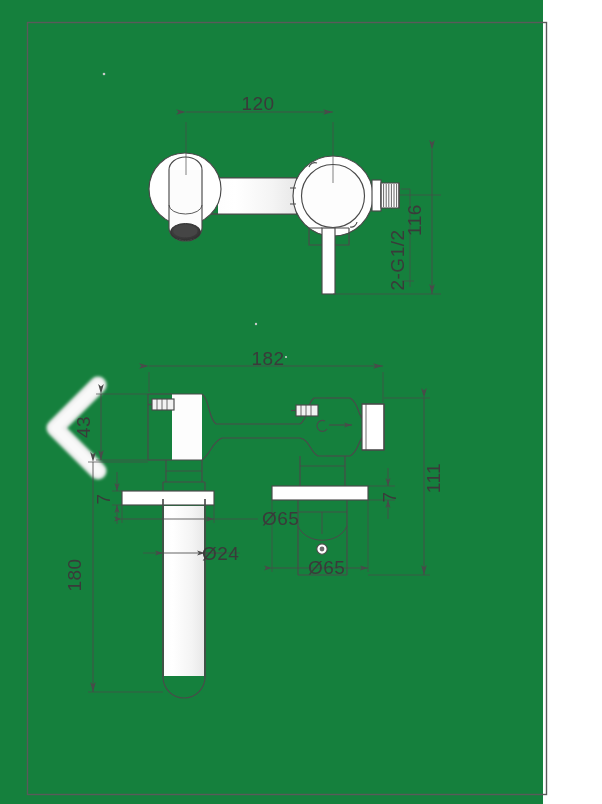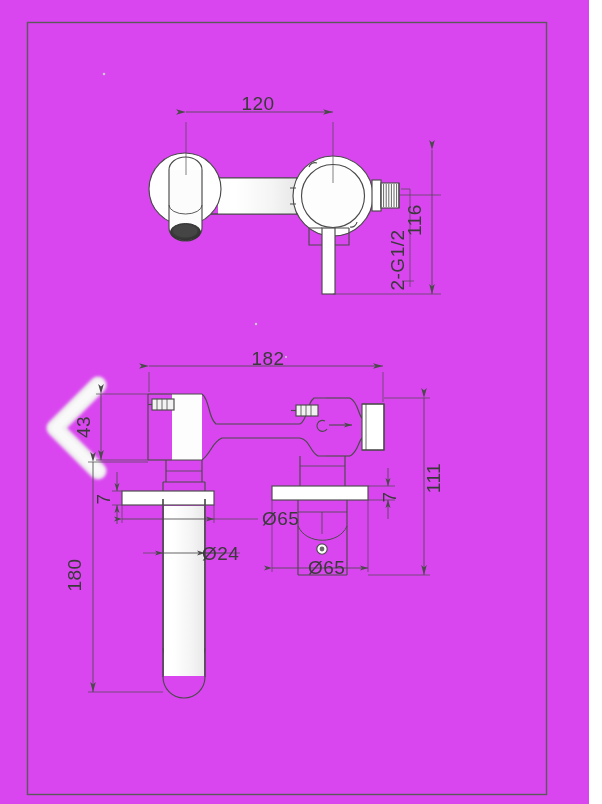--- a/index.html
+++ b/index.html
@@ -1,18 +1,18 @@
 <!DOCTYPE html>
 <html><head>
 <meta charset="utf-8">
 <style>
   html,body{margin:0;padding:0;background:#ffffff;}
   body{width:602px;height:804px;overflow:hidden;
        font-family:"Liberation Sans", sans-serif;}
-  #sheet{position:relative;width:589px;height:804px;background:#d946ef;}
+  #sheet{position:relative;width:543px;height:804px;background:#15803d;}
   #sheet svg{position:absolute;left:0;top:0;}
   .dimtext{font-family:"Liberation Sans", sans-serif;font-size:19px;fill:#3a3a3a;
            letter-spacing:0.5px;}
 </style>
 </head>
 <body>
 
 <div id="sheet">
 
   <svg width="602" height="804" viewBox="0 0 602 804">

